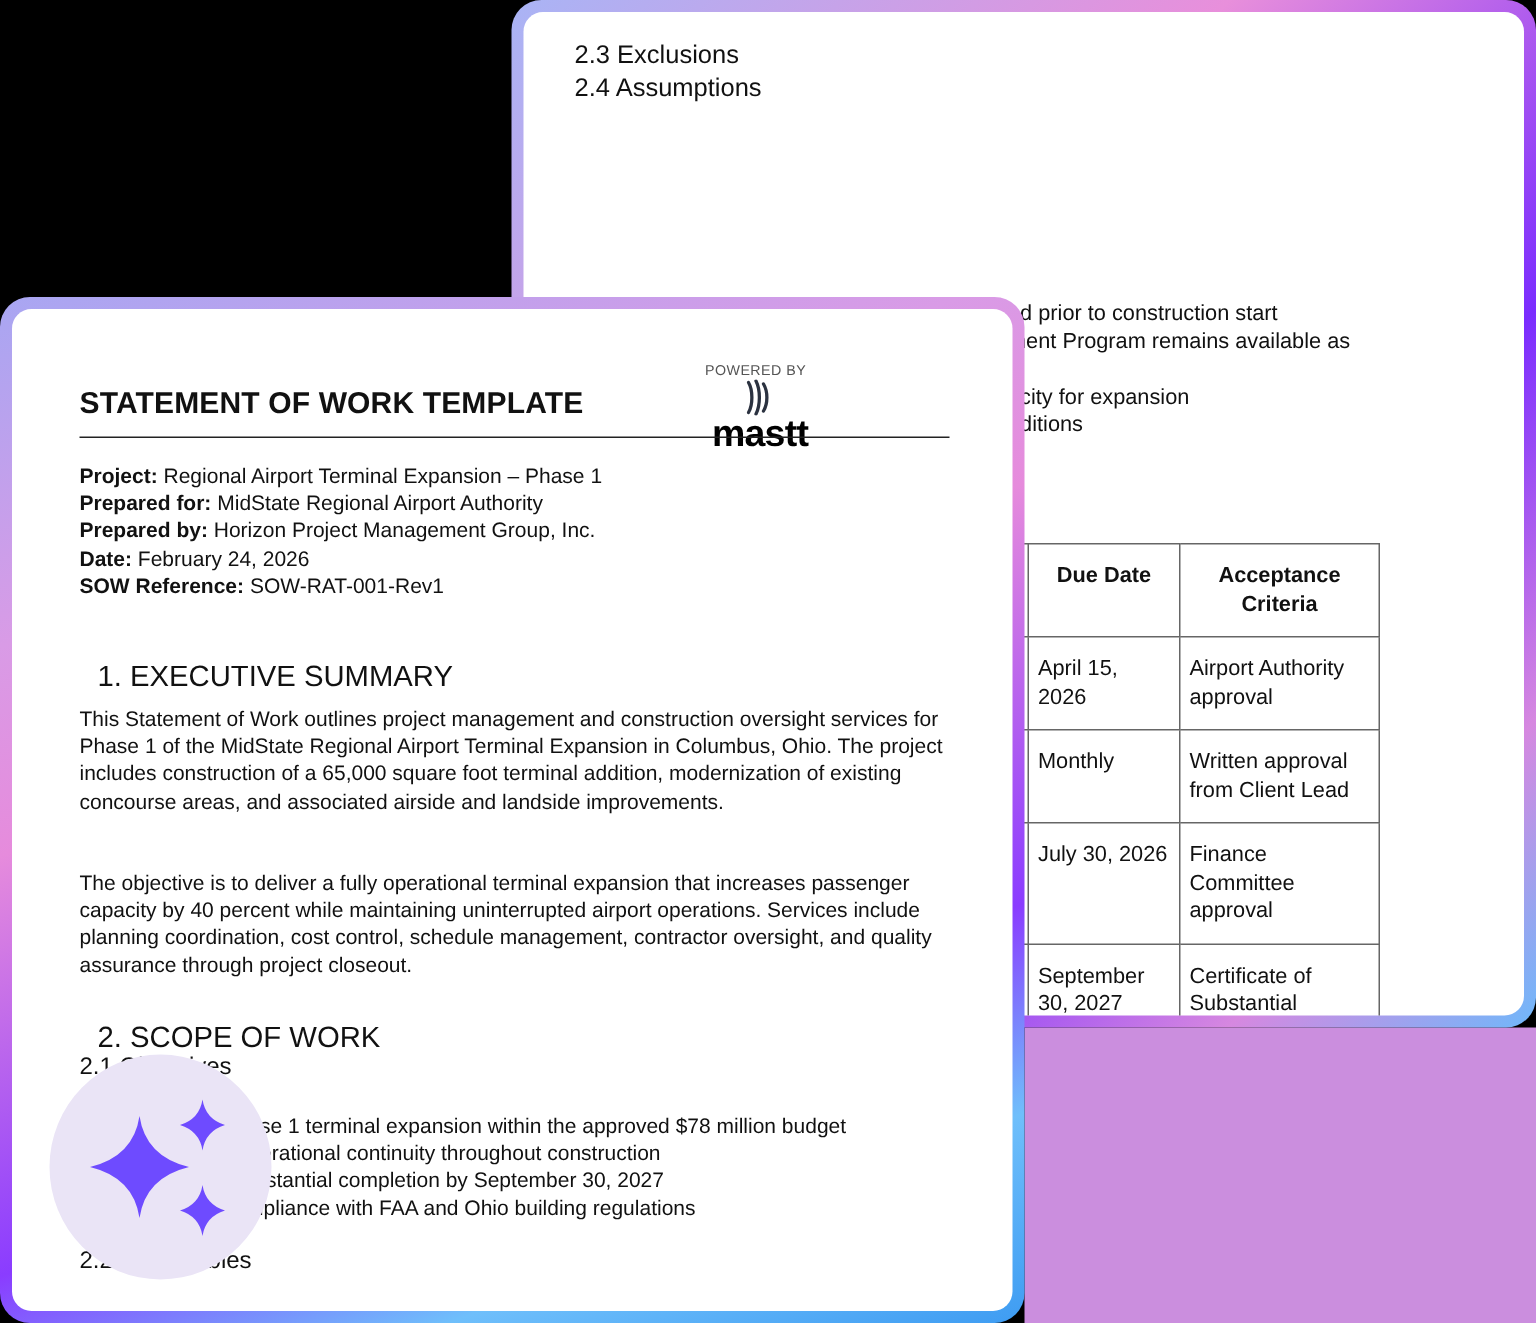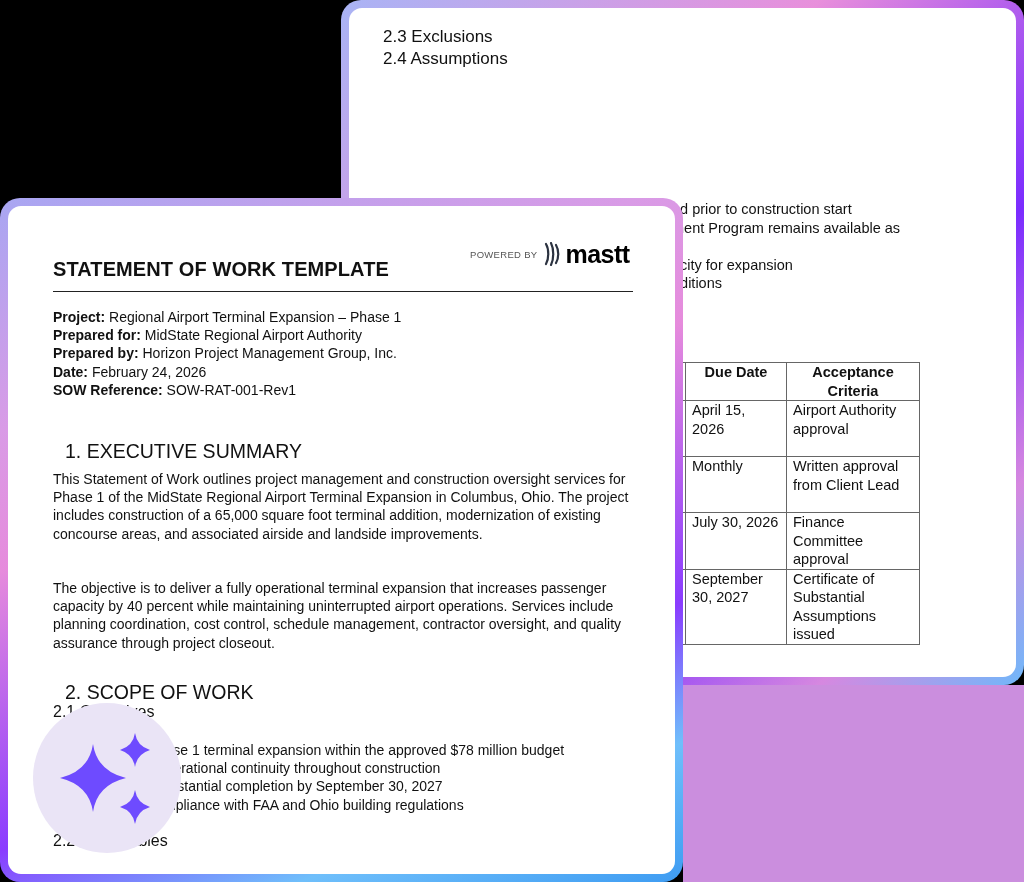--- a/index.html
+++ b/index.html
@@ -34,30 +34,30 @@
   .bullets { margin:18px 0 14px 0; padding:0 0 0 48px; list-style:none; }
   .bullets li { font-size:14.5px; line-height:18.5px; position:relative; }
   .bullets li::before { content:"\2022"; position:absolute; left:-24px; }
   .assump-lines { position:absolute; left:0; top:190px; }
   .assump-lines div { font-size:14.5px; line-height:18.5px; white-space:nowrap; }
   table.deliv {
     position:absolute; left:233px; top:354px; border-collapse:collapse;
     font-size:14.5px; line-height:18.5px;
   }
   table.deliv th, table.deliv td {
-    border:1px solid #666; vertical-align:top; padding:0 6px; text-align:left;
+    border:1px solid #666; vertical-align:top; padding:12px 6px; text-align:left;
   }
   table.deliv th { font-weight:bold; text-align:center; }
   table.deliv tr { height:56px; }
   table.deliv tr.hdr { height:38px; }
   table.deliv tr.last { height:74px; }
   
   .front-content { position:absolute; left:45px; top:0; width:580px; }
   .doc-title { position:absolute; left:0; top:52px; font-size:20px; font-weight:bold; letter-spacing:0.1px; }
-  .powered { position:absolute; left:417px; top:36px; display:flex; align-items:center; }
+  .powered { position:absolute; left:417px; top:36px; display:flex; align-items:center;flex-direction:column; }
   .powered-by { font-size:9.5px; color:#555; letter-spacing:0.3px; margin-right:6px; }
   .logo-mark { width:18px; height:24px; margin-right:4px; }
   .logo-text { font-size:25px; font-weight:bold; color:#000000; letter-spacing:-0.5px; line-height:24px; }
   .rule { position:absolute; left:0; top:85px; width:580px; height:1px; background:#222; }
   .meta { position:absolute; left:0; top:102px; font-size:14px; line-height:18.2px; }
   .meta b { font-weight:bold; }
   .h1 { font-size:19.5px; font-weight:normal; margin:12px; position:absolute; left:0; }
   .para { position:absolute; left:0; width:580px; font-size:14px; line-height:18.2px; margin:0; }
   .sub { position:absolute; left:0; font-size:16px; }
   .obj-list { position:absolute; left:0; top:535px; list-style:none; margin:0; padding:0 0 0 48px; }

